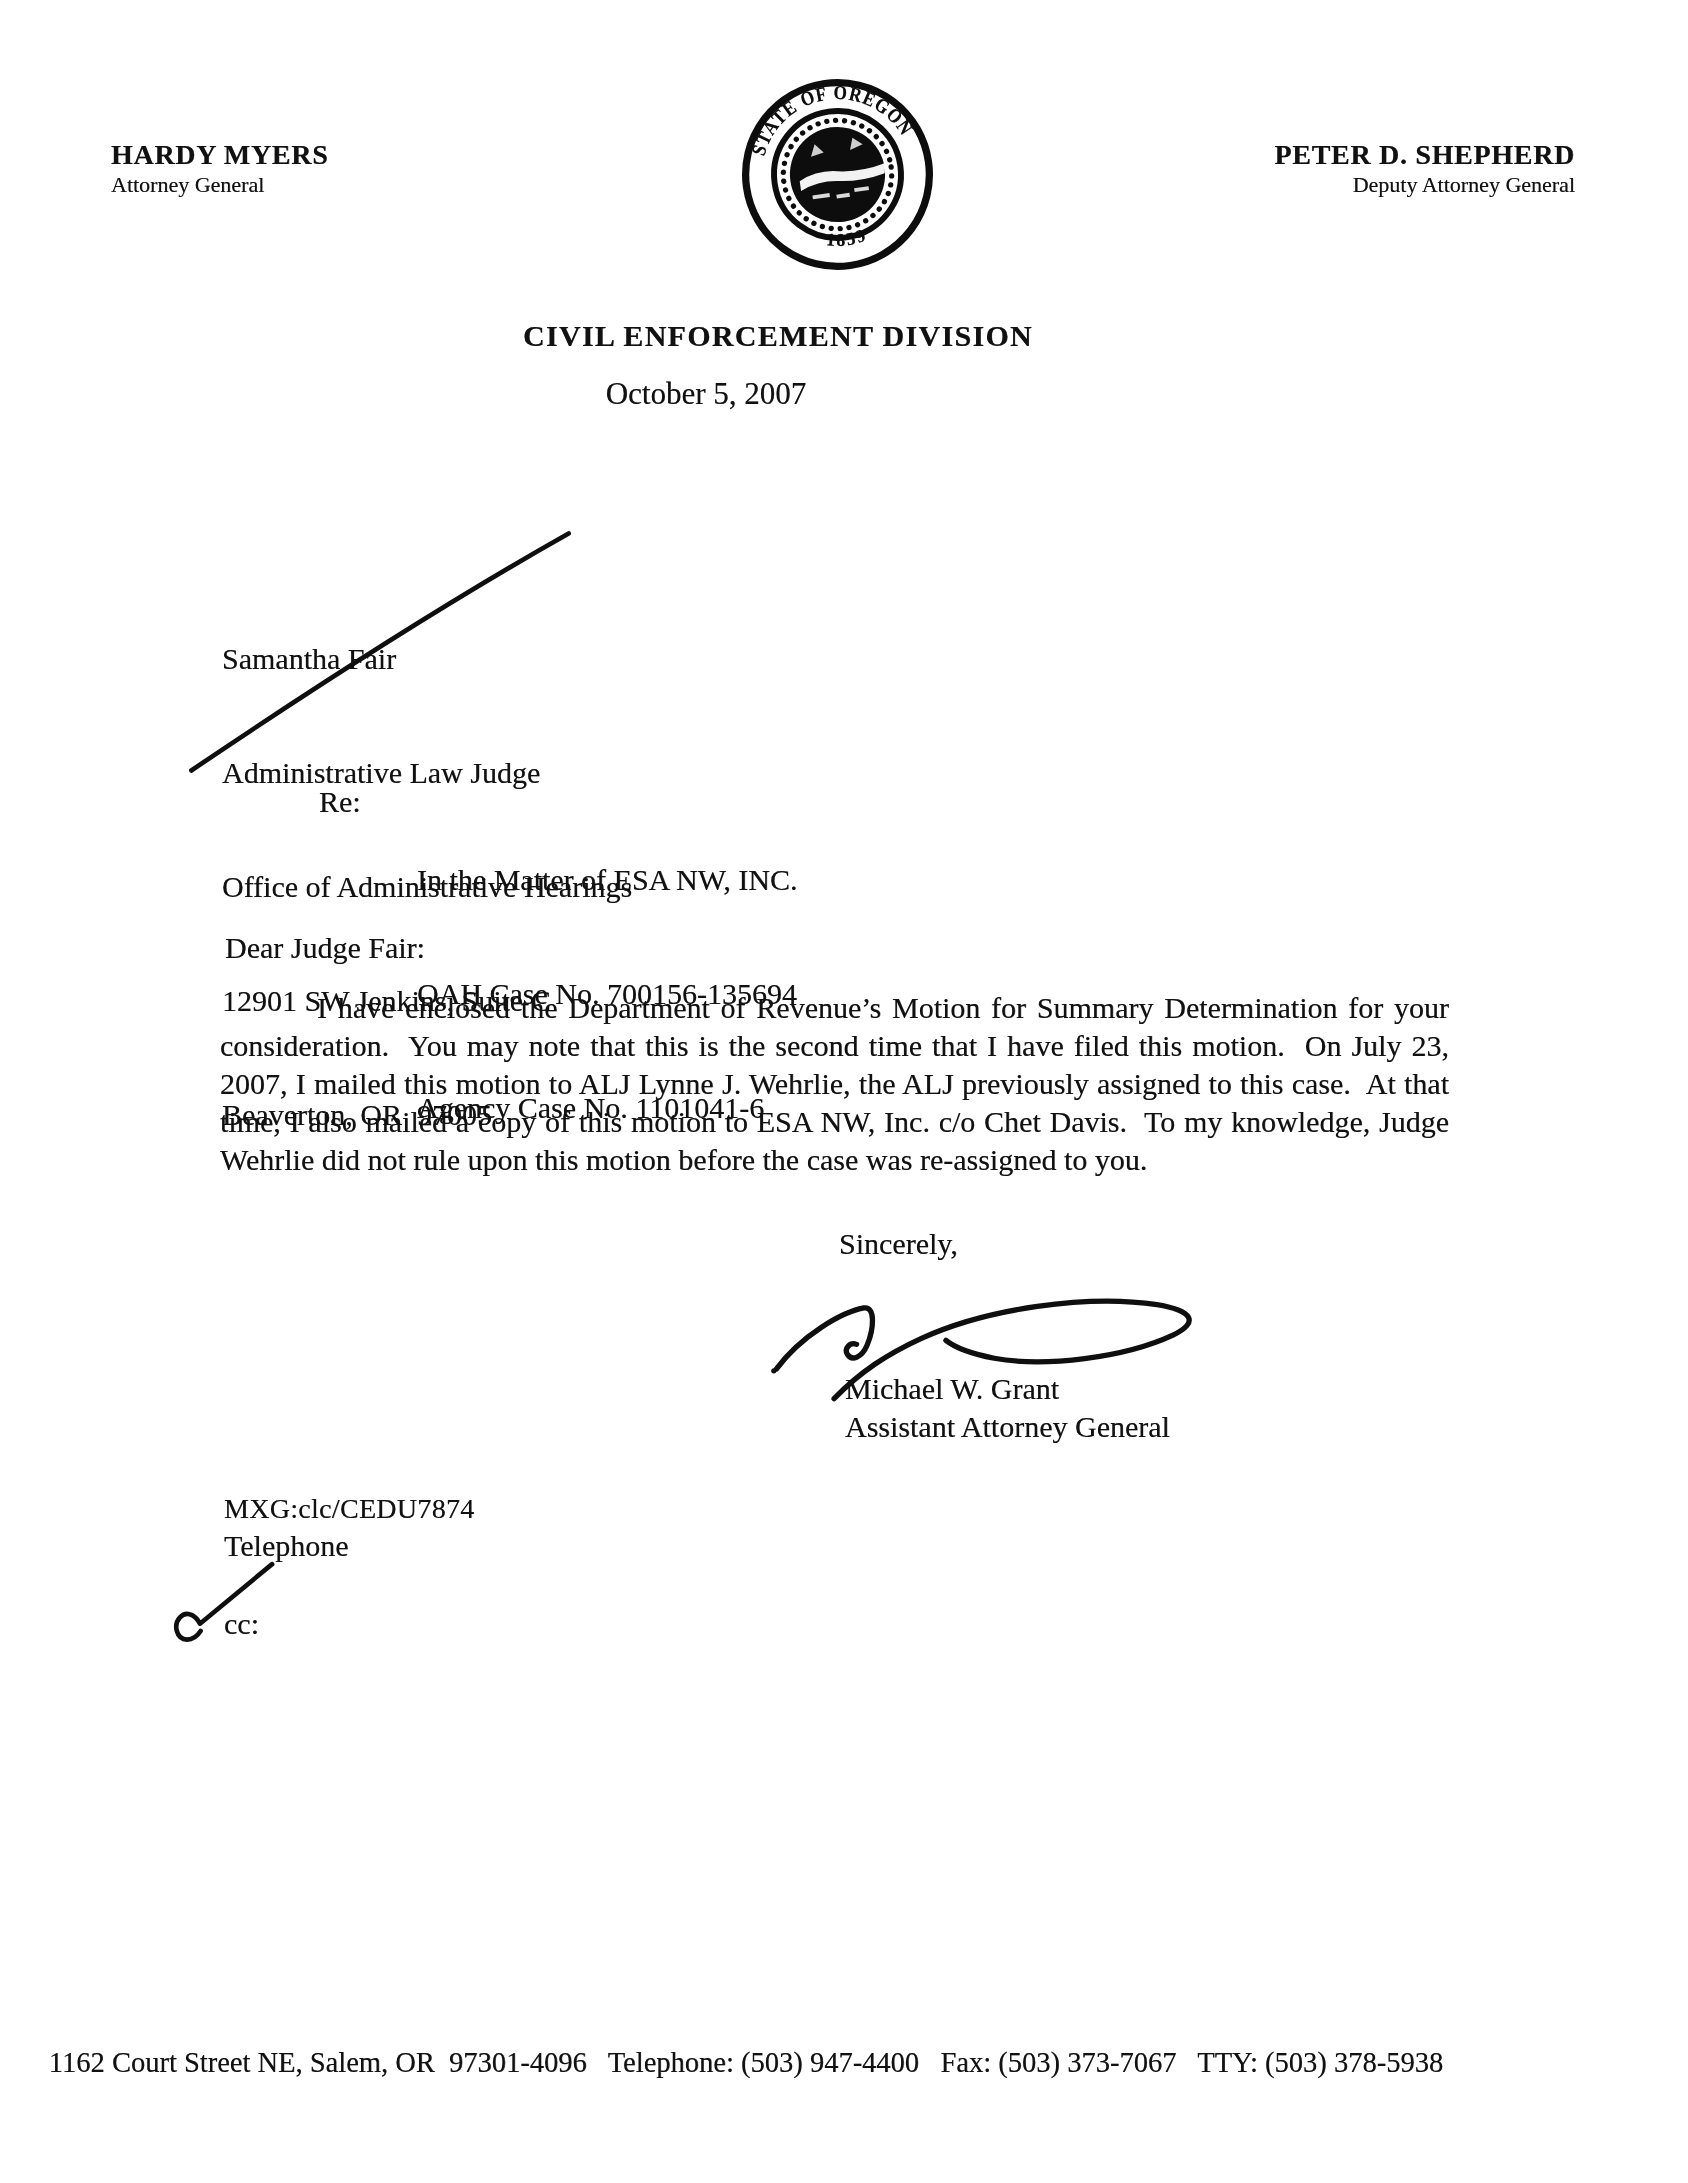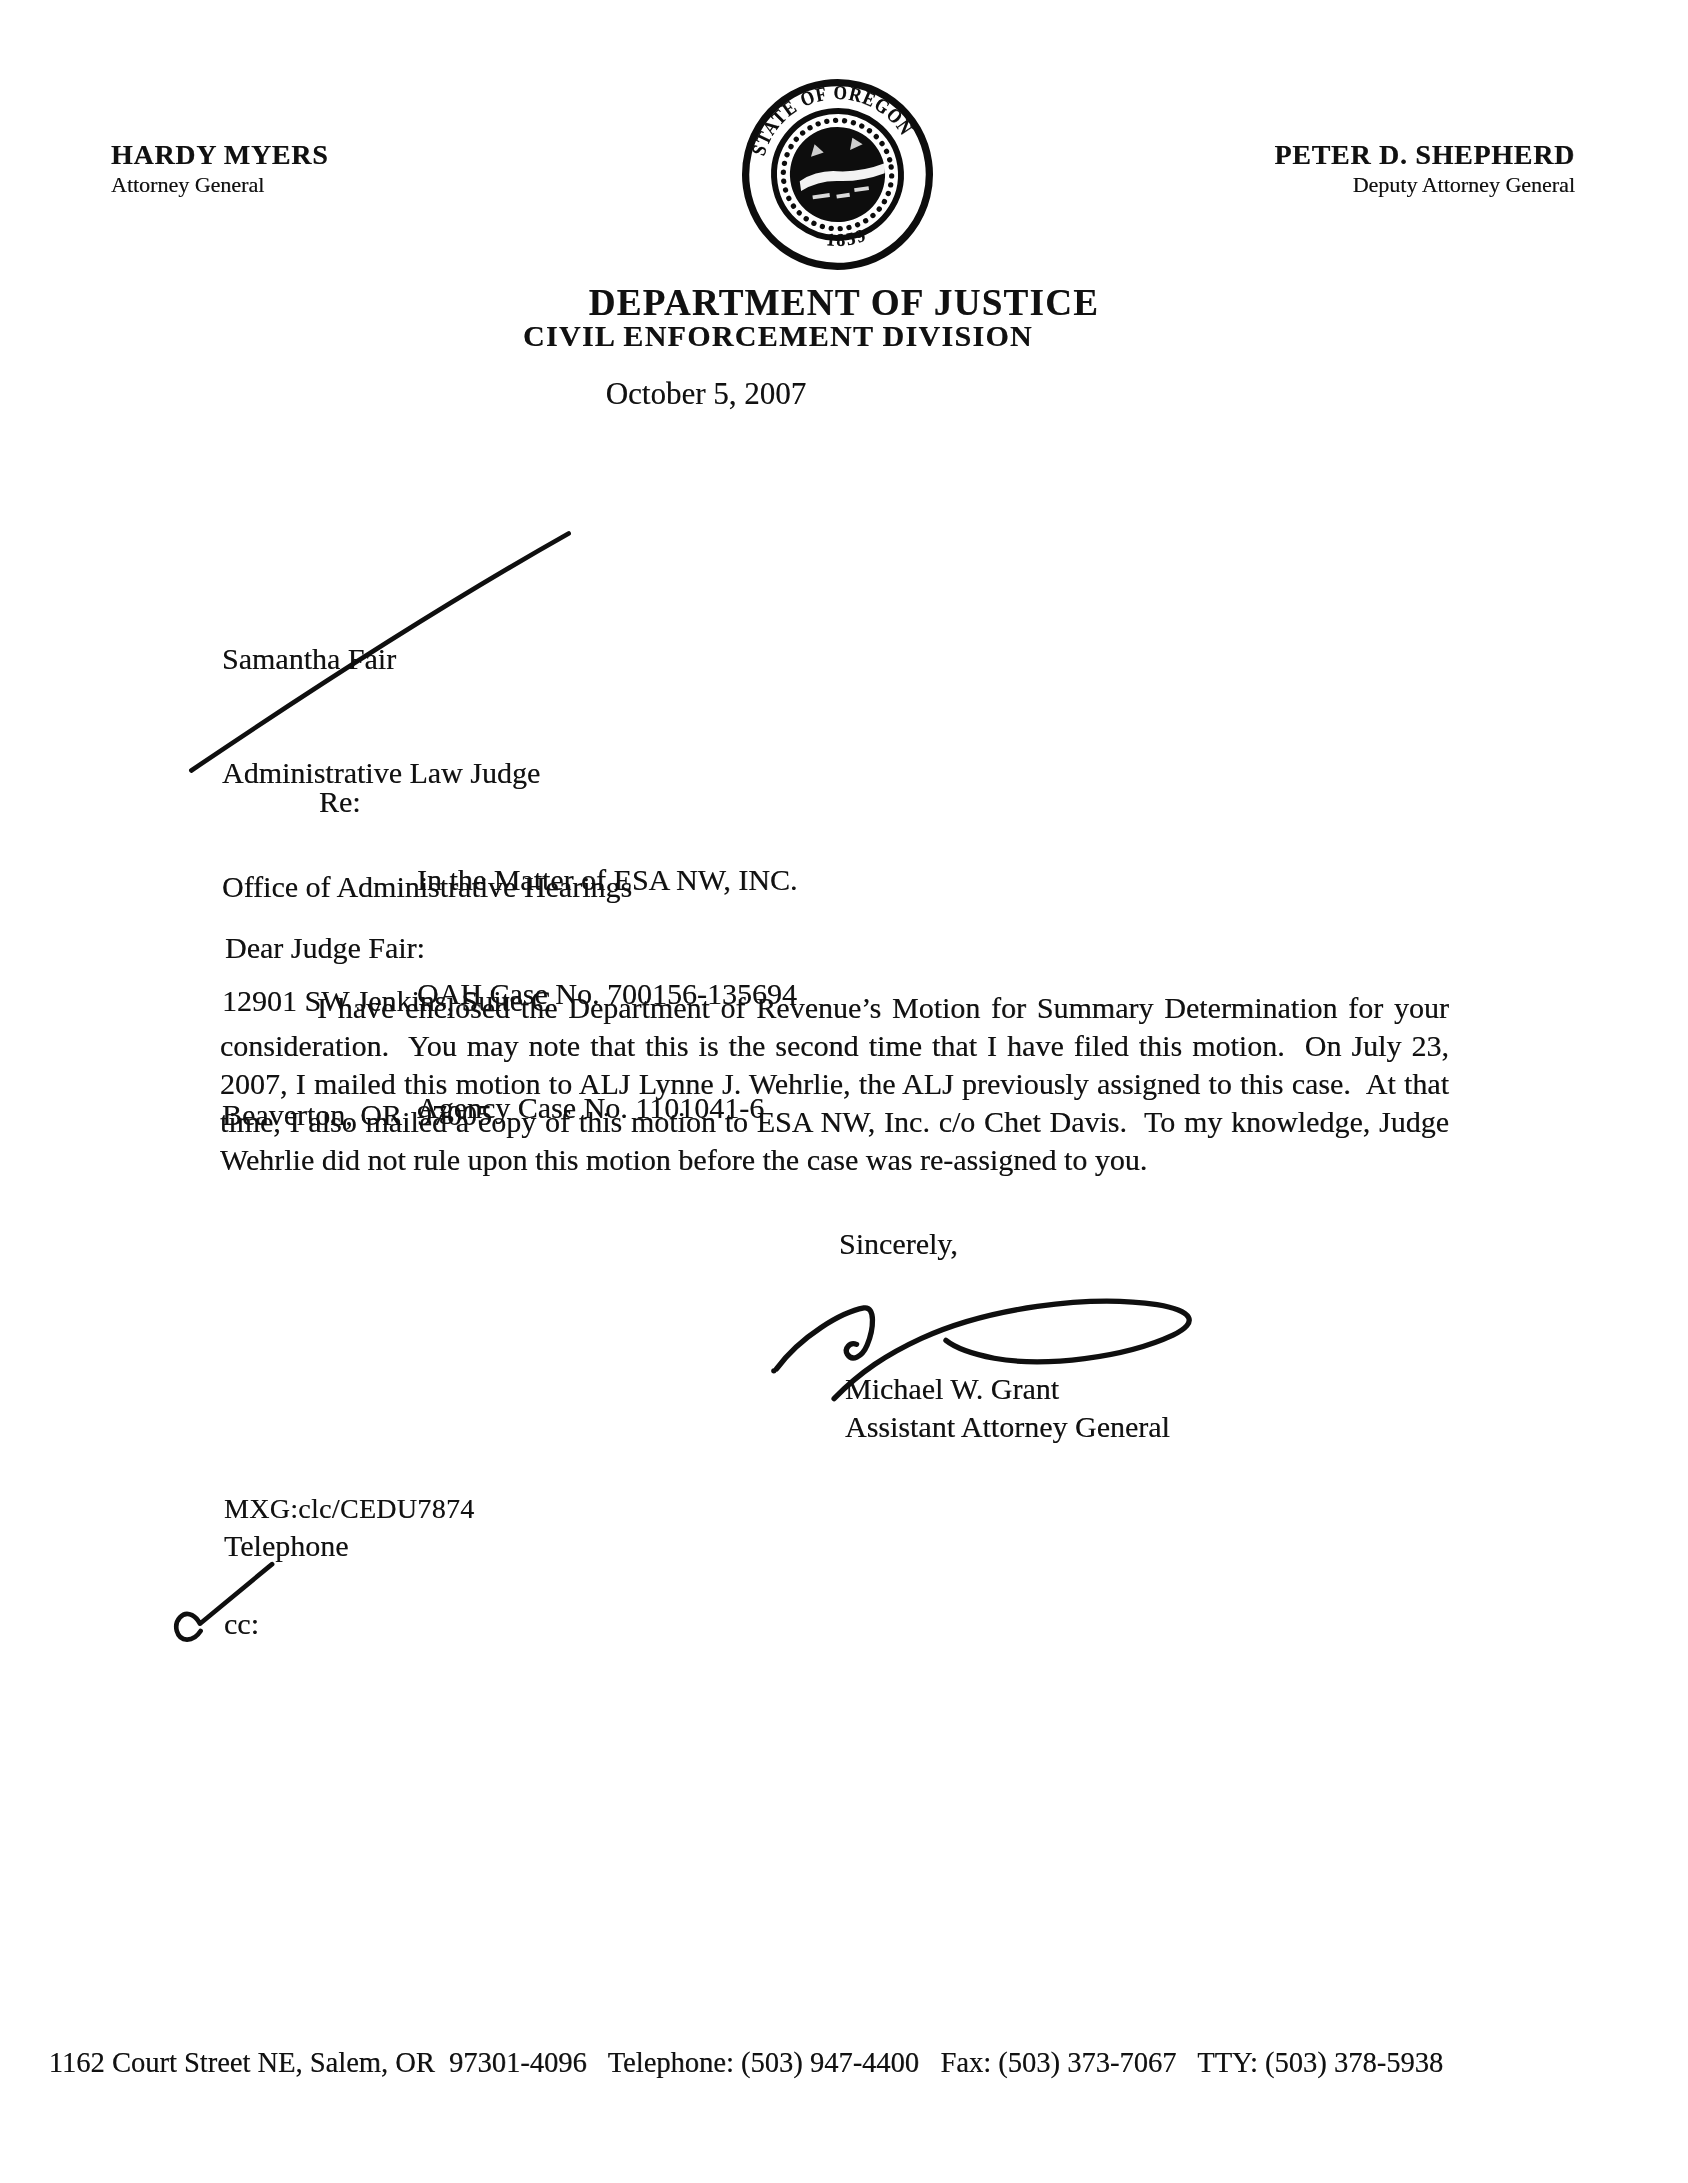--- a/index.html
+++ b/index.html
@@ -73,21 +73,20 @@
           <rect x="104" y="172" width="26" height="6" fill="#fff" opacity="0.85"></rect>
           <rect x="140" y="176" width="20" height="6" fill="#fff" opacity="0.85"></rect>
           <rect x="168" y="170" width="22" height="6" fill="#fff" opacity="0.85"></rect>
           <path fill="#ffffff" opacity="0.8" d="M 118 96 l 12 14 l -20 4 z"></path>
           <path fill="#ffffff" opacity="0.8" d="M 176 94 l 14 12 l -20 6 z"></path>
         </g>
       </g>
     </svg>
   </div>
 
-  <div class="abs dept">DEPARTMENT OF JUSTICE</div>
   <div class="abs division">CIVIL ENFORCEMENT DIVISION</div>
   <div class="abs date">October 5, 2007</div>
 
   <div class="abs recipient">
     <div>Samantha Fair</div>
     <div>Administrative Law Judge</div>
     <div>Office of Administrative Hearings</div>
     <div>12901 SW Jenkins, Suite C</div>
     <div>Beaverton, OR  97005</div>
   </div>

